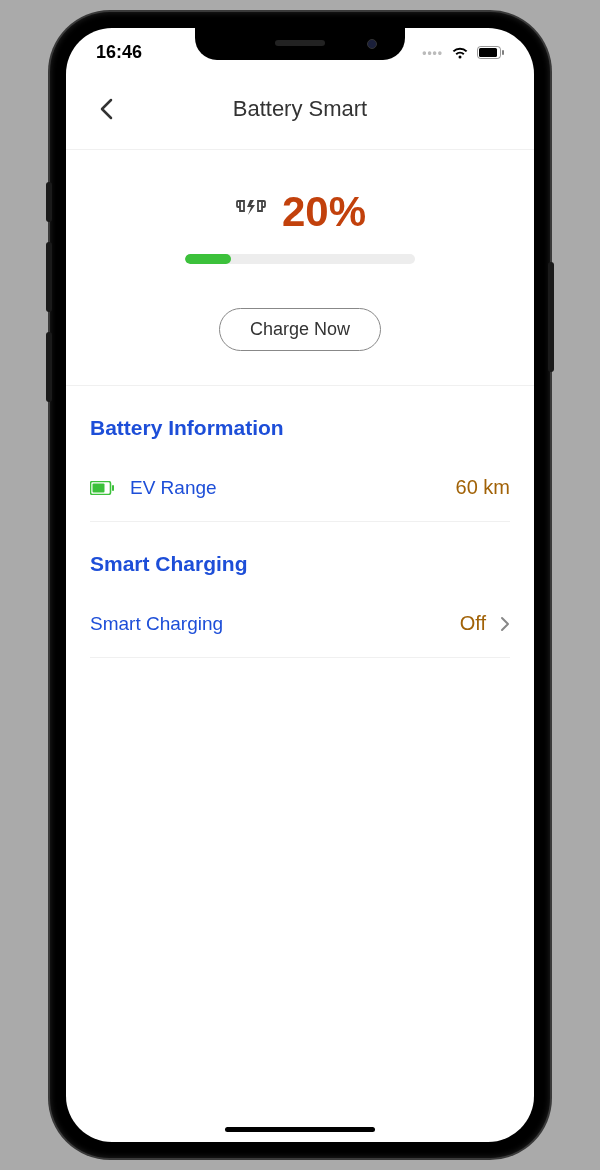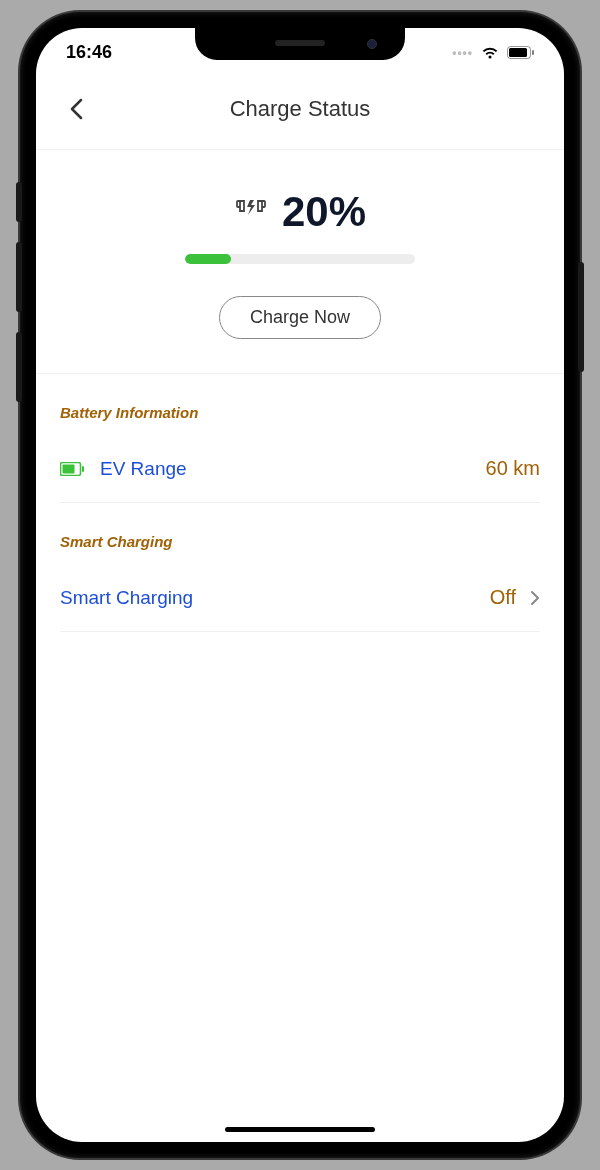--- a/index.html
+++ b/index.html
@@ -4,21 +4,21 @@
   <style>
     * { margin: 0; padding: 0; box-sizing: border-box; }
     body {
       font-family: -apple-system, BlinkMacSystemFont, "Segoe UI", sans-serif;
       background: #aaa;
       display: flex;
       justify-content: center;
       padding: 12px;
     }
     .phone {
-      width: 560px;
+      width: 500px;
       height: 1146px;
       background: #000;
       border-radius: 60px;
       padding: 16px;
       box-shadow: 0 0 0 2px #3a3a3a, inset 0 0 6px rgba(255,255,255,0.15);
       position: relative;
     }
     .side-btn {
       position: absolute;
       background: #1a1a1a;
@@ -117,21 +117,21 @@
     }
     .hero-top {
       display: flex;
       align-items: center;
       gap: 14px;
       margin-bottom: 18px;
     }
     .pct {
       font-size: 42px;
       font-weight: 600;
-      color: #0f172a;
+      color: #c2410c;
     }
     .progress {
       width: 230px;
       height: 10px;
       background: #ededed;
       border-radius: 6px;
       overflow: hidden;
       margin-bottom: 32px;
     }
     .progress-fill {
@@ -140,28 +140,28 @@
       border-radius: 6px;
     }
     .charge-btn {
       padding: 10px 30px;
       border: 1.5px solid #888;
       border-radius: 26px;
       background: transparent;
       font-size: 18px;
       color: #333;
       cursor: pointer;
+      margin-top: 12px;
     }
     .content { padding: 0 24px; }
     .section-title {
-      font-size: 15px;
+      font-size: 21px;
       font-weight: 700;
-      color: #a16207;
+      color: #1d4ed8;
       padding: 30px 0 14px;
-      font-style: italic;
     }
     .row {
       display: flex;
       align-items: center;
       padding: 22px 0;
       border-bottom: 1px solid #f0f0f0;
       font-size: 19px;
     }
     .row-icon {
       width: 28px;
@@ -227,21 +227,21 @@
         </span>
       </div>
     </div>
 
     <div class="header">
       <div class="back-btn">
         <svg width="14" height="22" viewBox="0 0 14 22">
             <path d="M12 2L3 11l9 9" stroke="#333" stroke-width="2.5" fill="none" stroke-linecap="round" stroke-linejoin="round"></path>
           </svg>
       </div>
-      <div class="header-title">Charge Status</div>
+      <div class="header-title">Battery Smart</div>
     </div>
 
     <div class="hero">
       <div class="hero-top">
         <span>
           <svg width="34" height="26" viewBox="0 0 34 26">
             <path d="M3 7v-2a1 1 0 011-1h2v6H4a1 1 0 01-1-1v-2zM6 4h4v10H6zM31 7v-2a1 1 0 00-1-1h-2v6h2a1 1 0 001-1v-2zM28 4h-4v10h4z" fill="none" stroke="#444" stroke-width="1.8"></path>
             <path d="M16 3l-3 7h4l-3 8 7-10h-4l3-5z" fill="#444"></path>
           </svg>
         </span>

